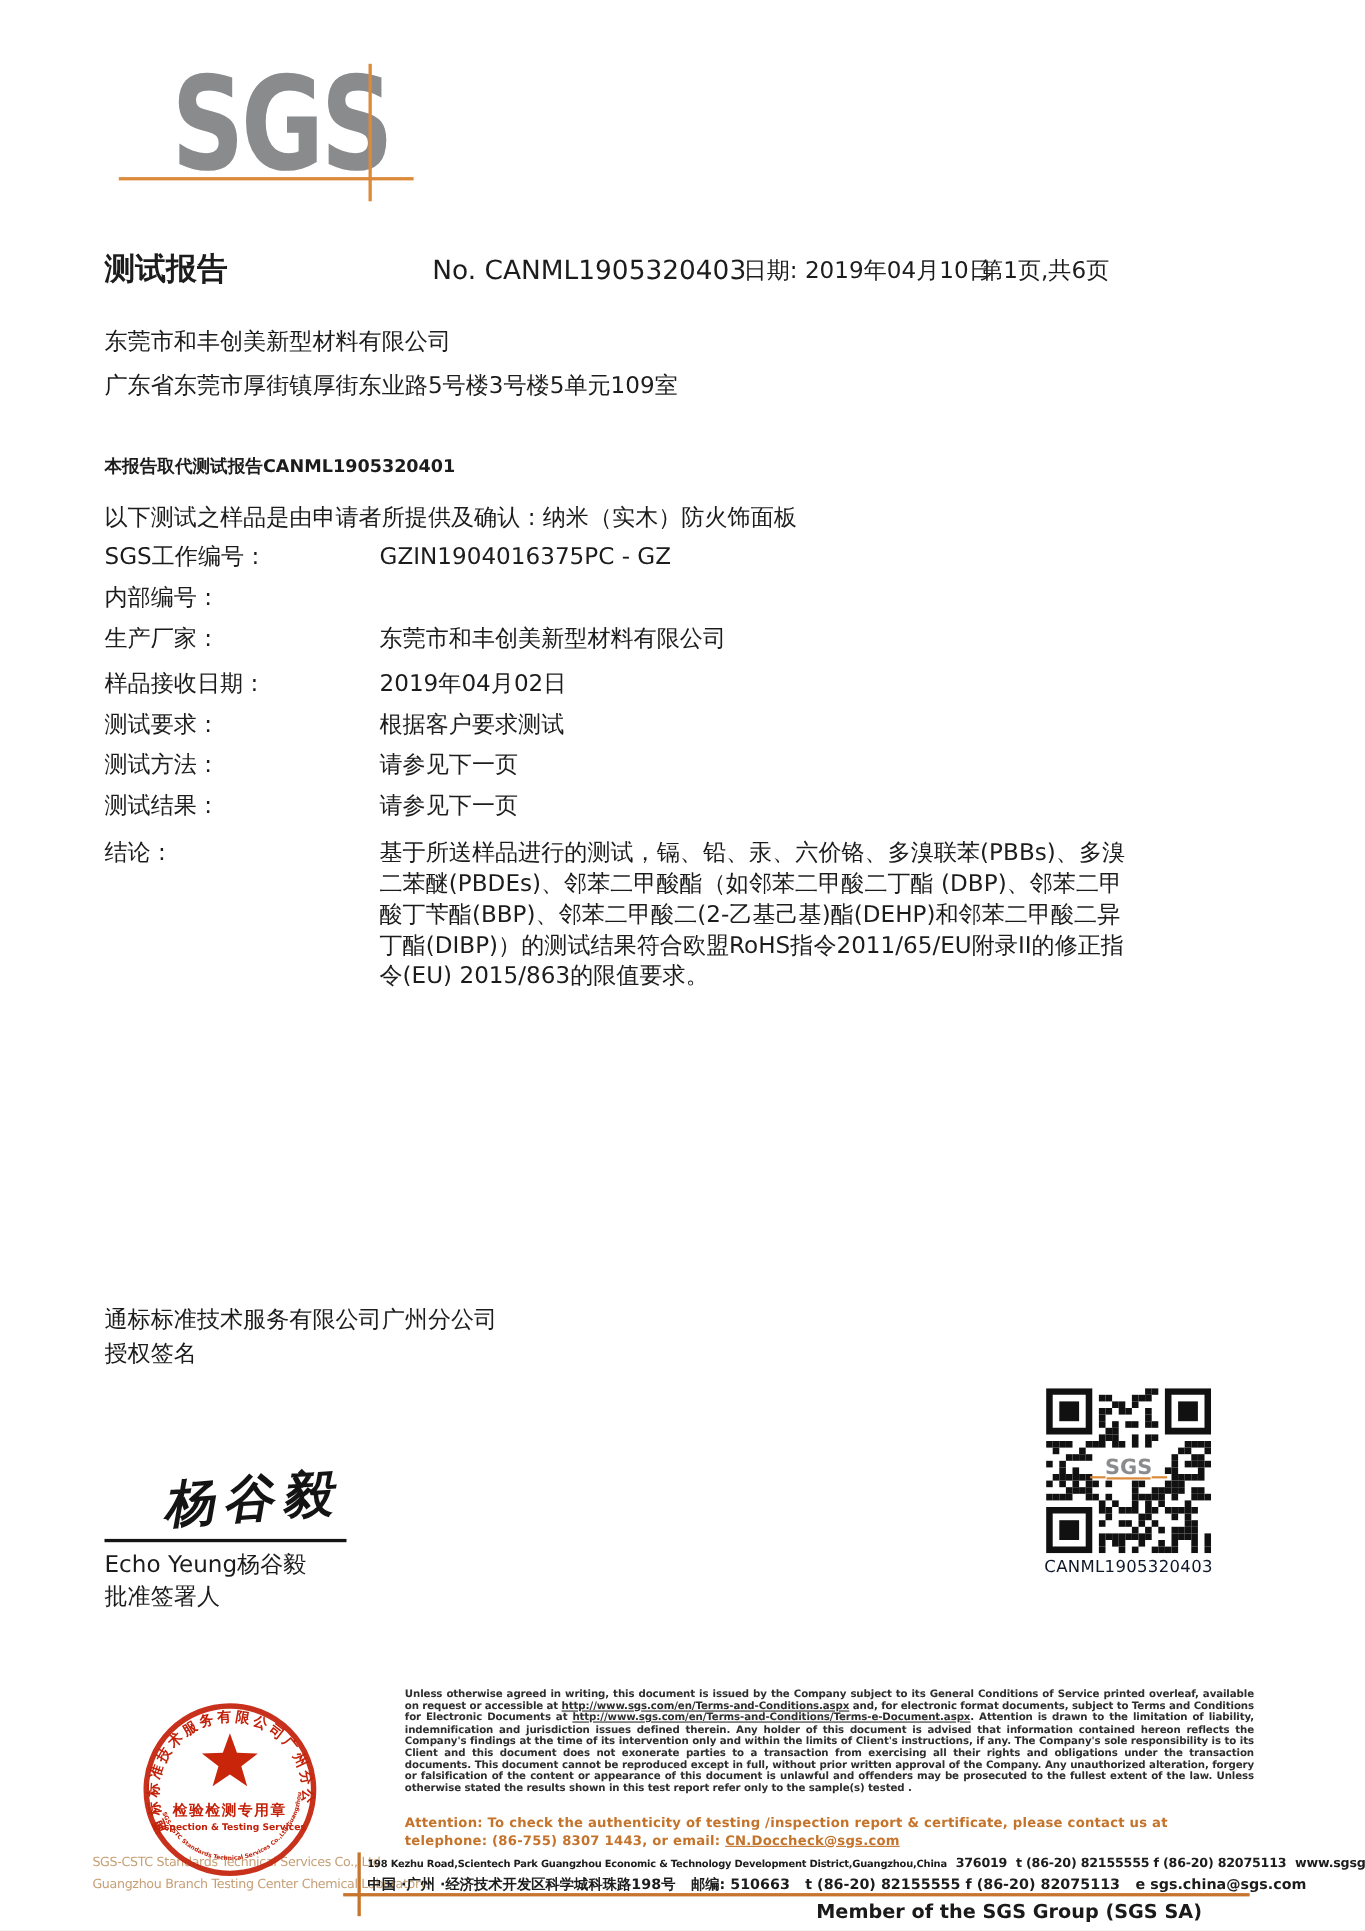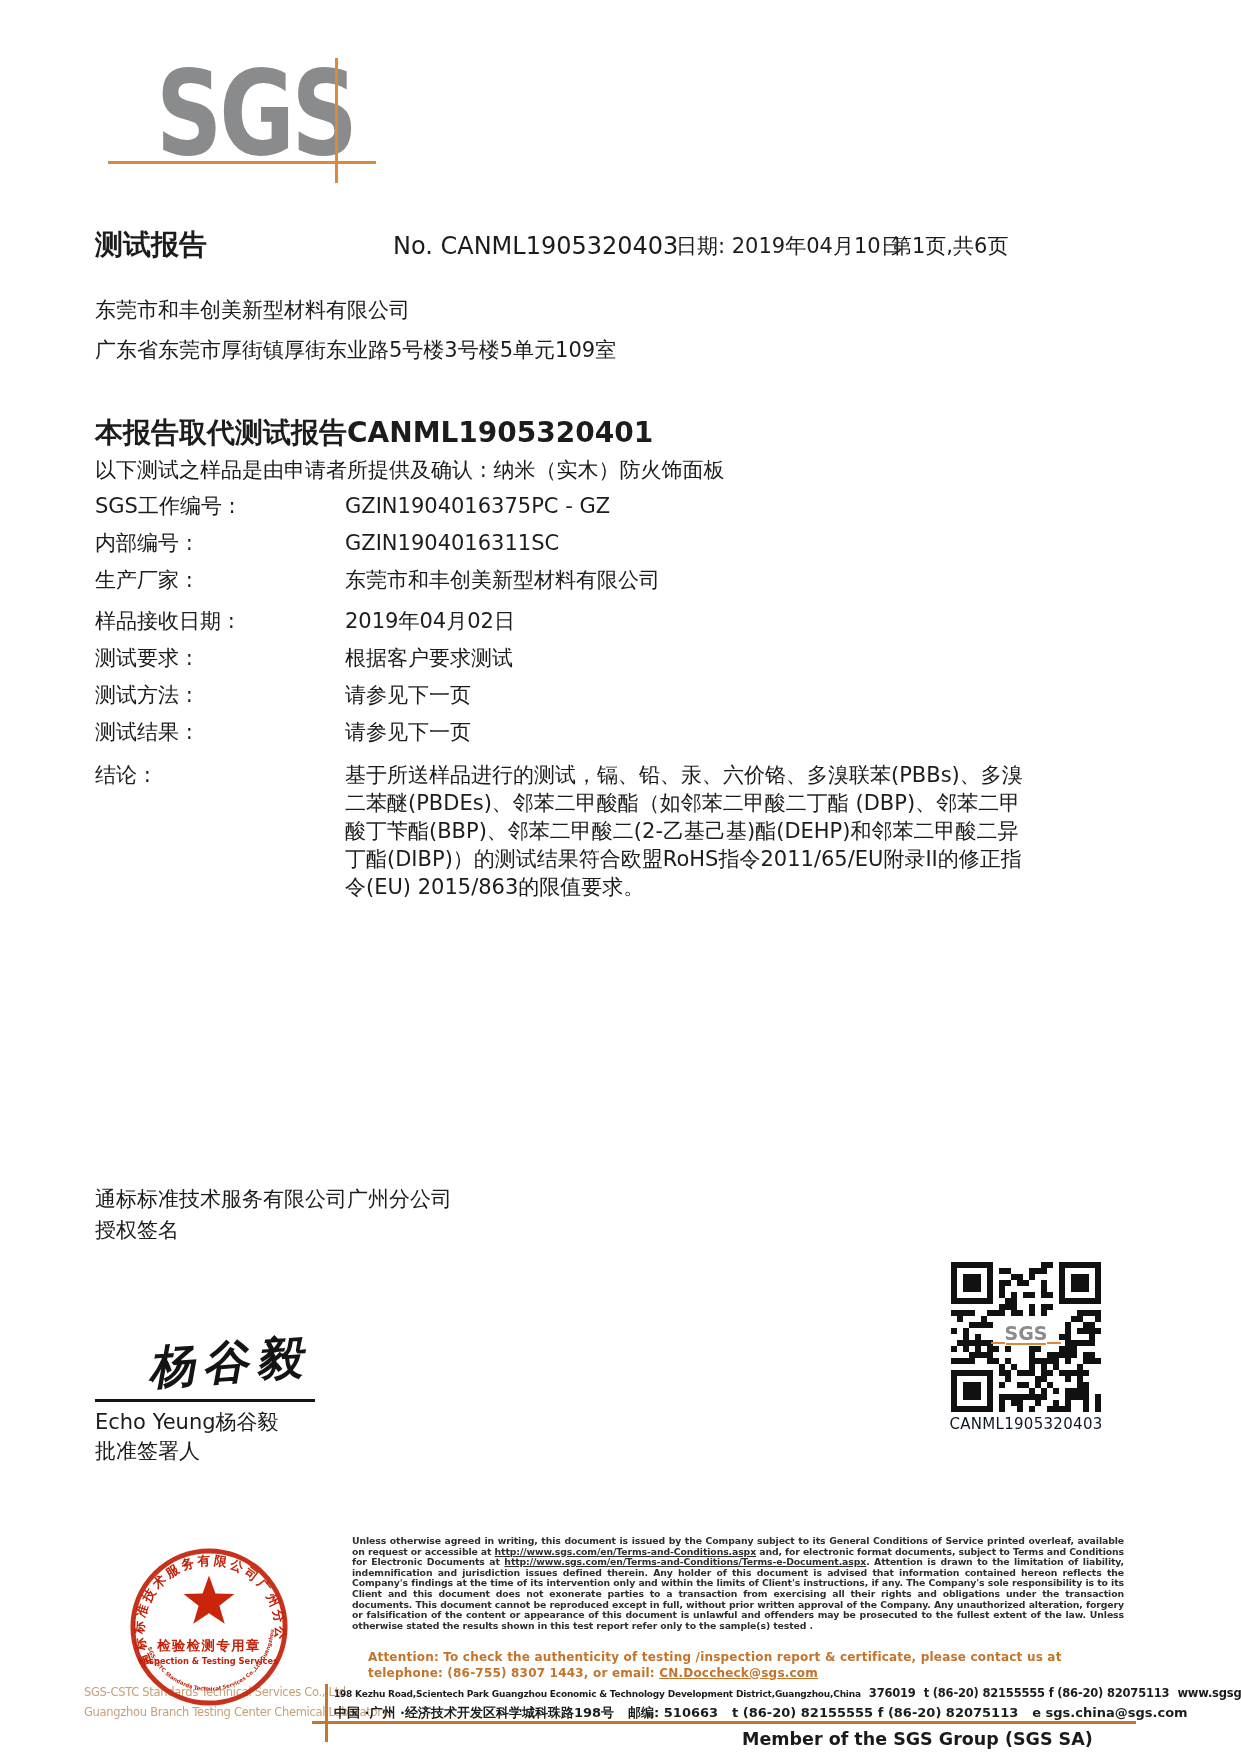--- a/index.html
+++ b/index.html
@@ -21,21 +21,21 @@
 
   
   .doc-title{left:95px; top:226px; font-size:28px; font-weight:bold;}
   .report-no{left:393px; top:232px; font-size:24px;}
   .doc-date{left:676px; top:232px; font-size:21px;}
   .page-info{left:891px; top:232px; font-size:21px;}
 
   
   .applicant-name{left:95px; top:296px; font-size:21px;}
   .applicant-address{left:95px; top:336px; font-size:21px;}
-  .replacement{left:95px; top:414px; font-size:28px; font-weight:bold;}
+  .replacement{left:95px; top:414px; font-size:16px; font-weight:bold;}
   .sample-statement{left:95px; top:456px; font-size:21px;}
 
   
   .fields{left:95px; top:492px; width:1060px;}
   .field-row{display:flex; line-height:29px; margin-bottom:8px; font-size:21px;}
   .field-row .lbl{width:250px; flex:0 0 250px;}
   .field-row .val{flex:1;}
   .field-row.sp{margin-top:12px;}
   .conclusion-row{margin-top:14px;}
   .conclusion-row .val{line-height:28px; max-width:690px;}
@@ -52,21 +52,21 @@
 
   
   .qr-block{left:948px; top:1262px; width:156px; text-align:center;}
   .qr-block svg{display:block; margin:0 auto;}
   .qr-code-label{font-size:15px; color:#0f172a; margin-top:3px; letter-spacing:0.3px;}
 
   
   .stamp-co{left:84px; top:1682px; font-size:11.5px; color:#C6A077; line-height:20px; letter-spacing:-0.3px; white-space:nowrap;}
   .stamp-svg{left:123px; top:1543px;}
   .legal{
-    left:352px; top:1536px; width:772px; font-size:9.3px; line-height:10.6px;
+    left:368px; top:1536px; width:772px; font-size:9.3px; line-height:10.6px;
     text-align:justify; color:#2e2e2e; font-weight:600; letter-spacing:-0.1px;
   }
   .attention{
     left:368px; top:1650px; width:772px; font-size:12px; line-height:15.5px;
     font-weight:bold; color:#C4732B; letter-spacing:0.2px;
   }
   .attention .mail{text-decoration:underline;}
   .addr-vbar{left:325px; top:1684px; width:3px; height:58px; background:#C8742C;}
   .addr{left:334px; top:1686px; width:820px; white-space:nowrap;}
   .addr-l1{font-size:9px; font-weight:600; letter-spacing:-0.2px;}
@@ -96,21 +96,20 @@
   <div class="abs replacement">本报告取代测试报告CANML1905320401</div>
   <div class="abs sample-statement">以下测试之样品是由申请者所提供及确认 : 纳米（实木）防火饰面板</div>
 
   <div class="abs fields">
     <div class="field-row">
       <span class="lbl">SGS工作编号 :</span>
       <span class="val">GZIN1904016375PC - GZ</span>
     </div>
     <div class="field-row">
       <span class="lbl">内部编号 :</span>
-      <span class="val">GZIN1904016311SC</span>
     </div>
     <div class="field-row">
       <span class="lbl">生产厂家 :</span>
       <span class="val">东莞市和丰创美新型材料有限公司</span>
     </div>
     <div class="field-row sp">
       <span class="lbl">样品接收日期 :</span>
       <span class="val">2019年04月02日</span>
     </div>
     <div class="field-row">

